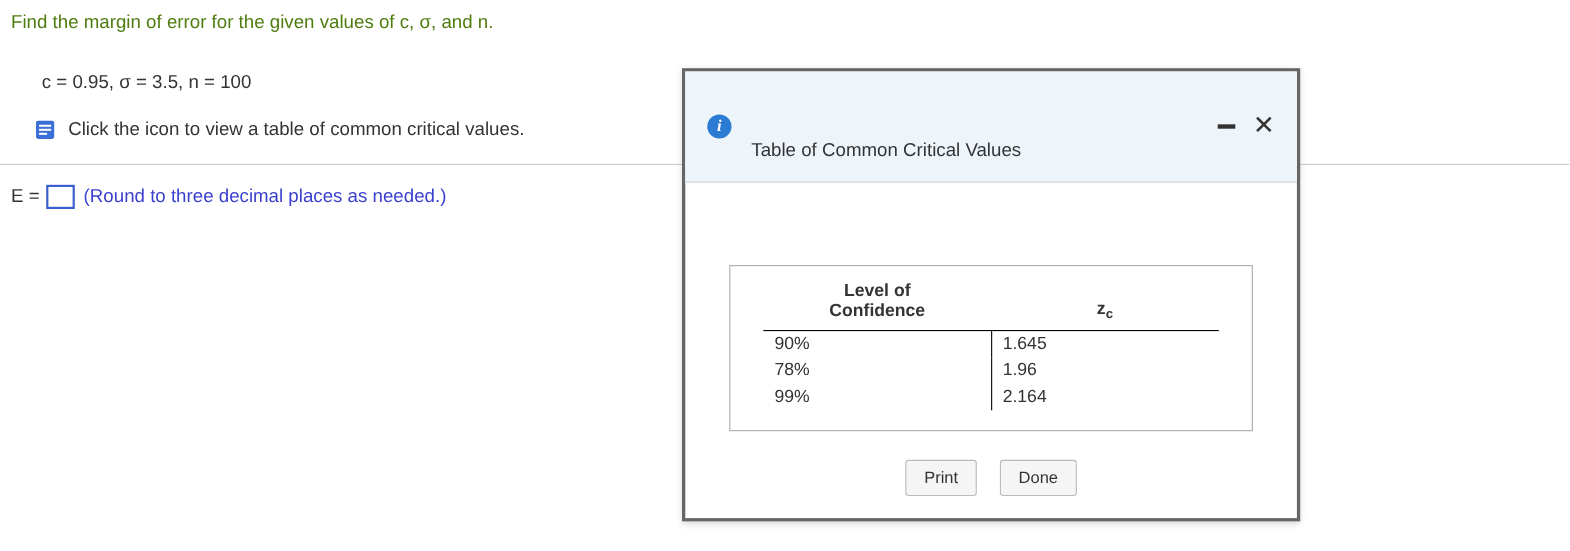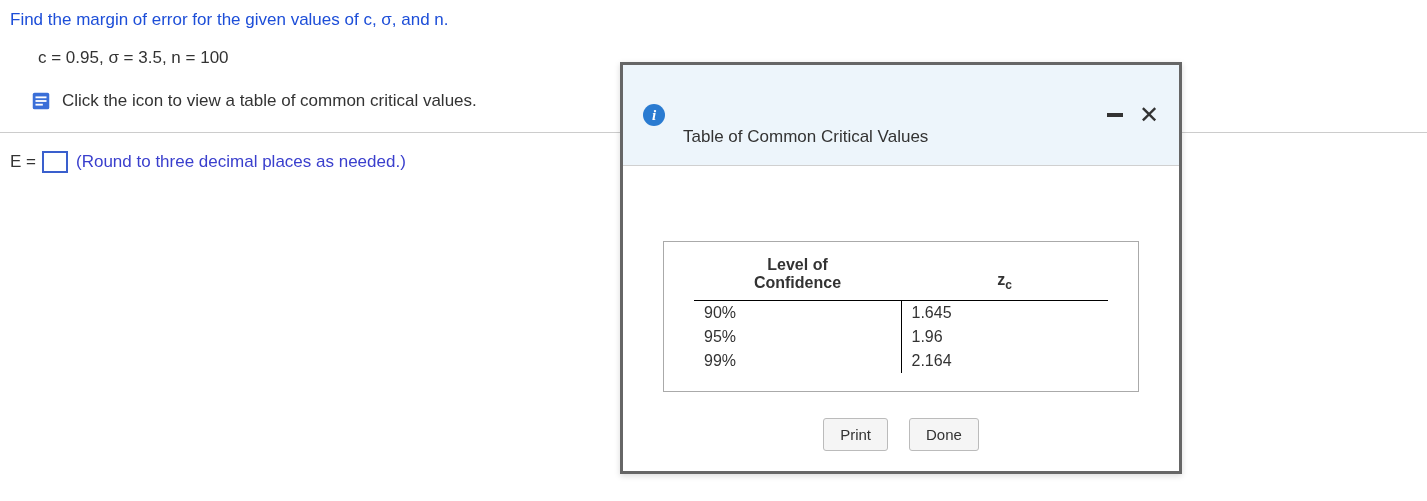--- a/index.html
+++ b/index.html
@@ -1,19 +1,19 @@
 <!DOCTYPE html>
 <html><head>
   <meta charset="utf-8">
   <style>
     * { box-sizing: border-box; margin: 0; padding: 0; }
     body { font-family: Arial, Helvetica, sans-serif; font-size: 16px; color: #333; background: #fff; width: 1427px; height: 501px; position: relative; }
     
     .content { padding: 10px 10px 0 10px; }
-    .question-text { font-size: 17px; color: #1d4ed8; margin-bottom: 18px; }
+    .question-text { font-size: 17px; color: #4d7c0f; margin-bottom: 35px; }
     .values-text { font-size: 17px; color: #333; margin-left: 28px; margin-bottom: 22px; }
     
     .link-row { display: flex; align-items: center; margin-left: 20px; margin-bottom: 20px; }
     .book-icon { width: 22px; height: 22px; margin-right: 10px; flex-shrink: 0; }
     .link-text { font-size: 17px; color: #333; }
     
     .hr-line { border: none; border-top: 1px solid #ccc; margin: 0 0 18px 0; }
     
     .answer-row { display: flex; align-items: center; font-size: 17px; }
     .answer-label { color: #333; margin-right: 6px; }
@@ -96,21 +96,21 @@
               <span>z</span><span class="sub">c</span>
             </th>
           </tr>
         </thead>
         <tbody>
           <tr>
             <td class="c1">90%</td>
             <td>1.645</td>
           </tr>
           <tr>
-            <td class="c1">95%</td>
+            <td class="c1">78%</td>
             <td>1.96</td>
           </tr>
           <tr>
             <td class="c1">99%</td>
             <td>2.164</td>
           </tr>
         </tbody>
       </table>
     </div>
   </div>

